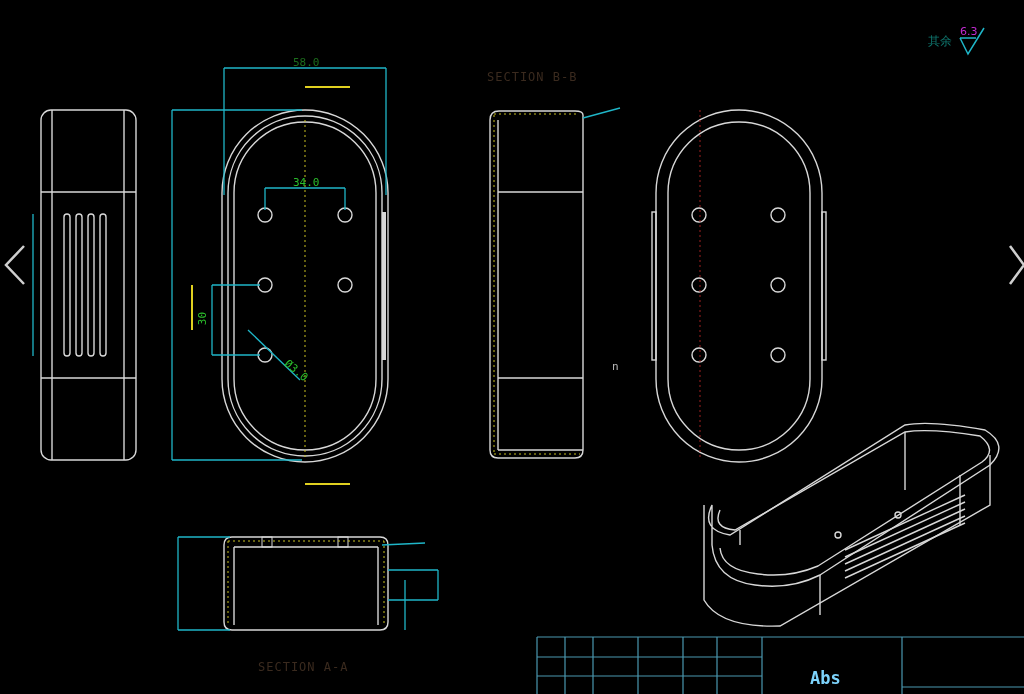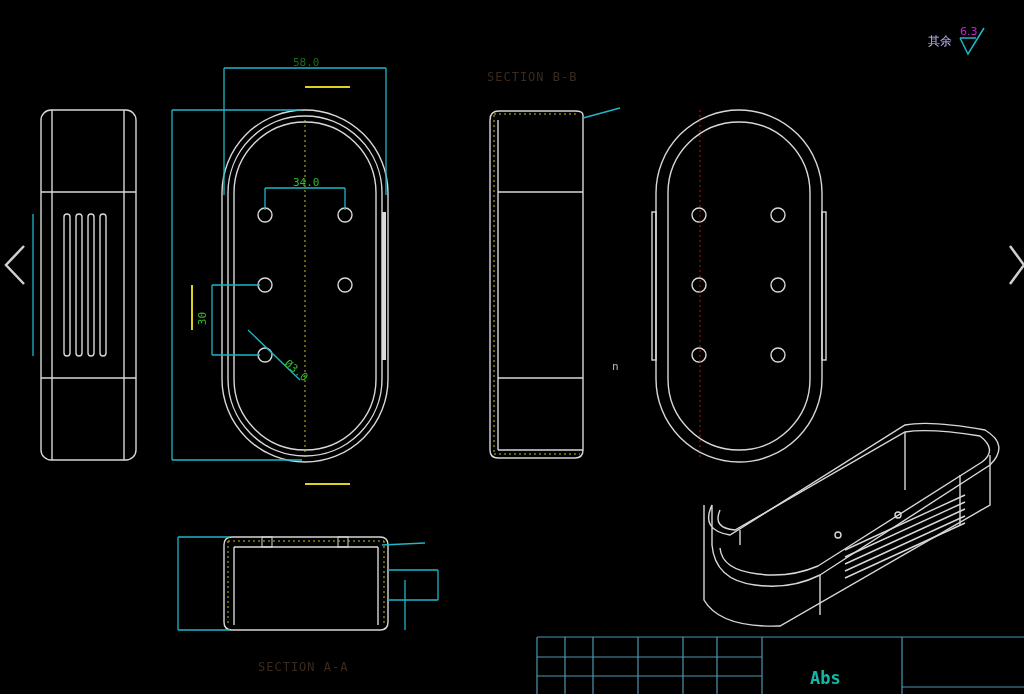--- a/index.html
+++ b/index.html
@@ -3,23 +3,23 @@
 <meta charset="utf-8">
 <style>
   html, body { margin:0; padding:0; background:#000; }
   body { width:1024px; height:694px; position:relative; overflow:hidden; font-family:"DejaVu Sans", sans-serif; }
   #canvas { position:absolute; left:0; top:0; width:1024px; height:694px; }
   .nav { position:absolute; top:240px; width:34px; height:50px; cursor:pointer; }
   .nav-left { left:0; }
   .nav-right { right:0; }
   .lbl { position:absolute; color:#2bbf2b; font-size:11px; font-family:"DejaVu Sans Mono", monospace; white-space:nowrap; }
   .faint { color:#3a2a1e; font-size:12px; letter-spacing:1px; }
-  .mat { position:absolute; left:810px; top:668px; color:#14b8a6; font-size:17px; font-family:"DejaVu Sans Mono", monospace; font-weight:bold; }
+  .mat { position:absolute; left:810px; top:668px; color:#7dd3fc; font-size:17px; font-family:"DejaVu Sans Mono", monospace; font-weight:bold; }
   .rough { position:absolute; left:928px; top:33px; font-size:12px; }
-  .rough .cn { color:#c4b5fd;text-align:center; }
+  .rough .cn { color:#0f766e;text-align:center; }
   .rough .val { position:absolute; left:32px; top:-8px; color:#c12ad0; font-size:11px; }
 </style>
 </head>
 <body>
 
 <svg id="canvas" viewBox="0 0 1024 694" xmlns="http://www.w3.org/2000/svg">
   <g fill="none" stroke="#d8d8d8" stroke-width="1.4">
 
     <g>
       <rect x="41" y="110" width="95" height="350" rx="10"></rect>

